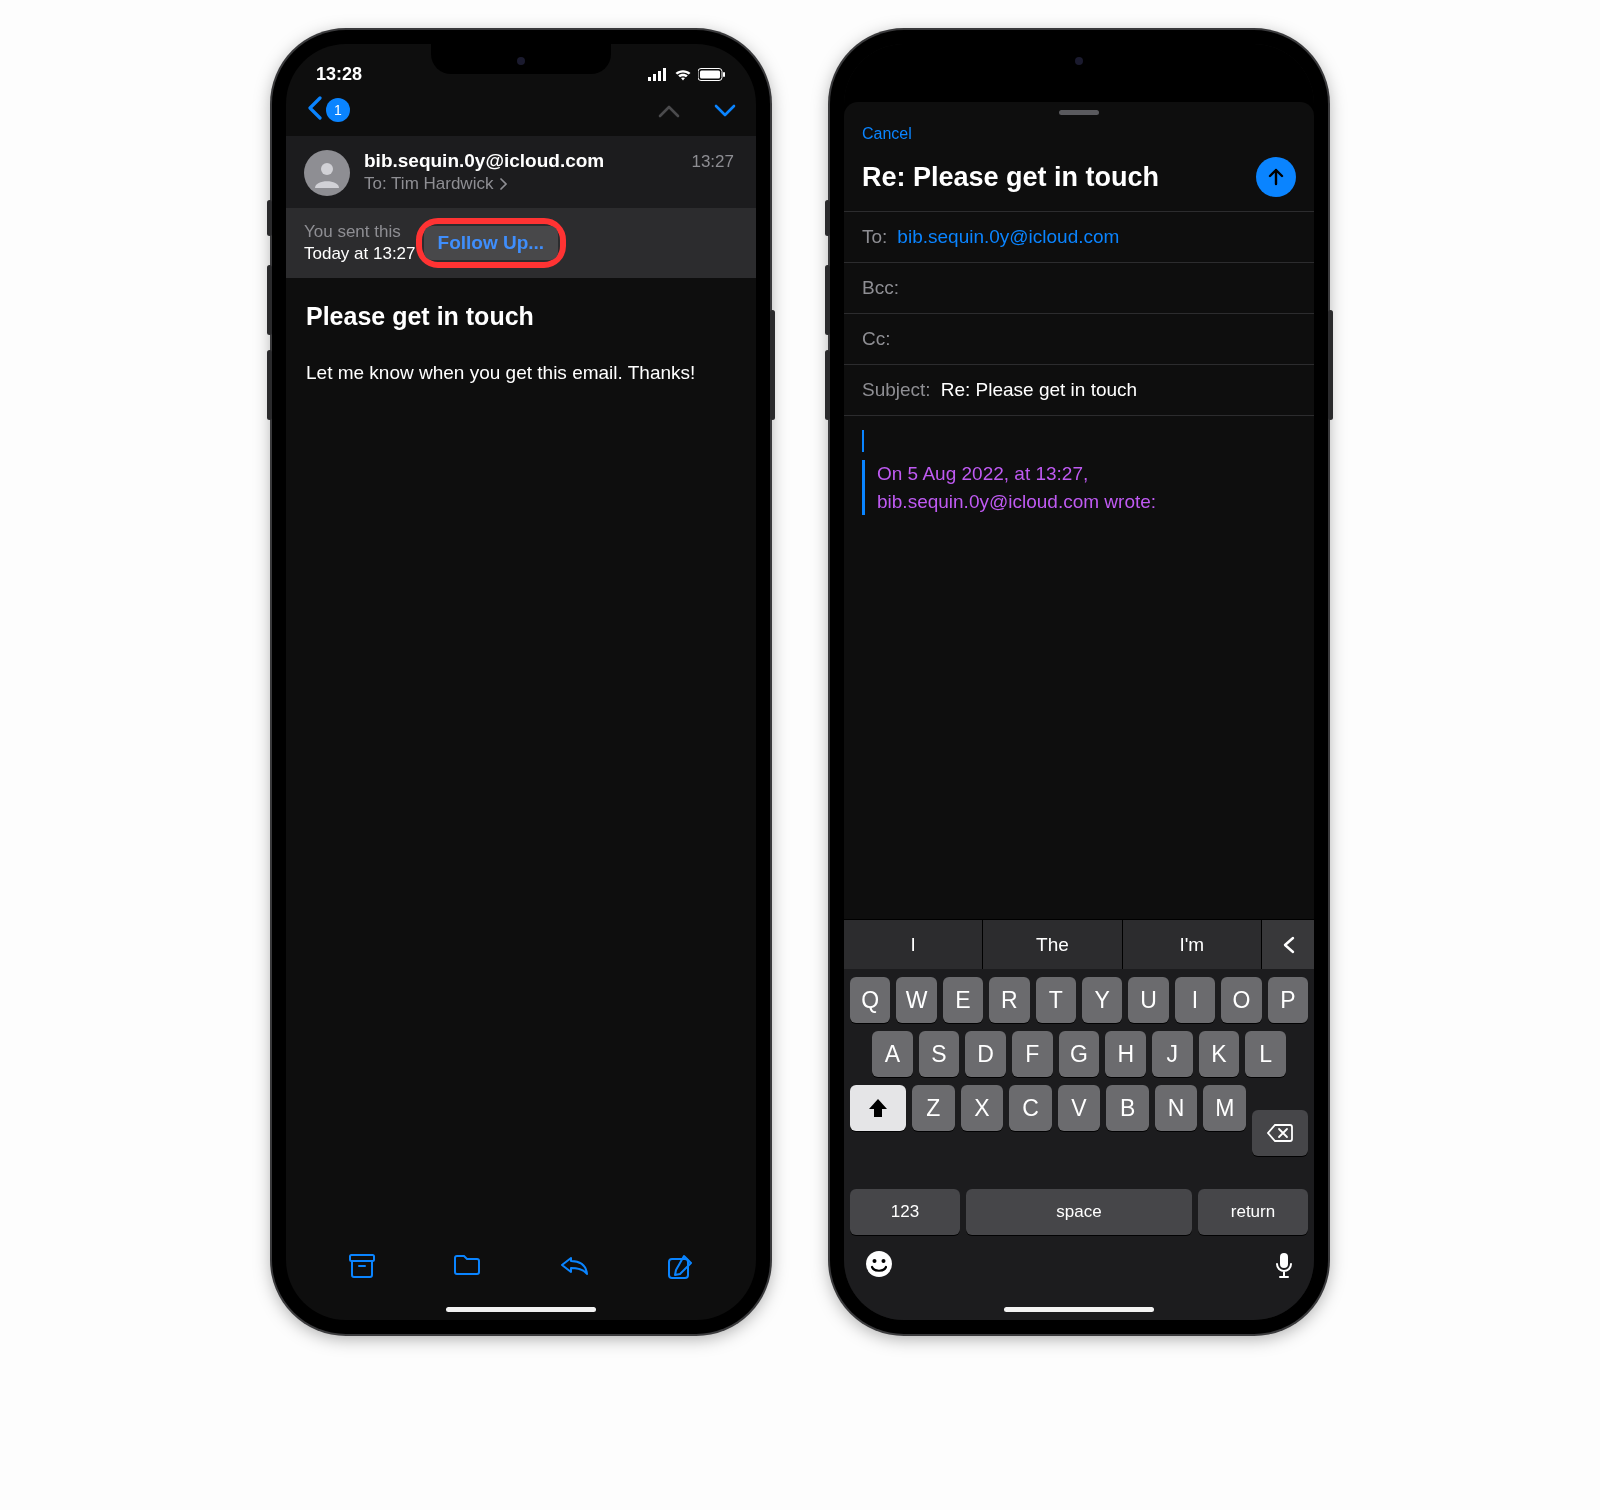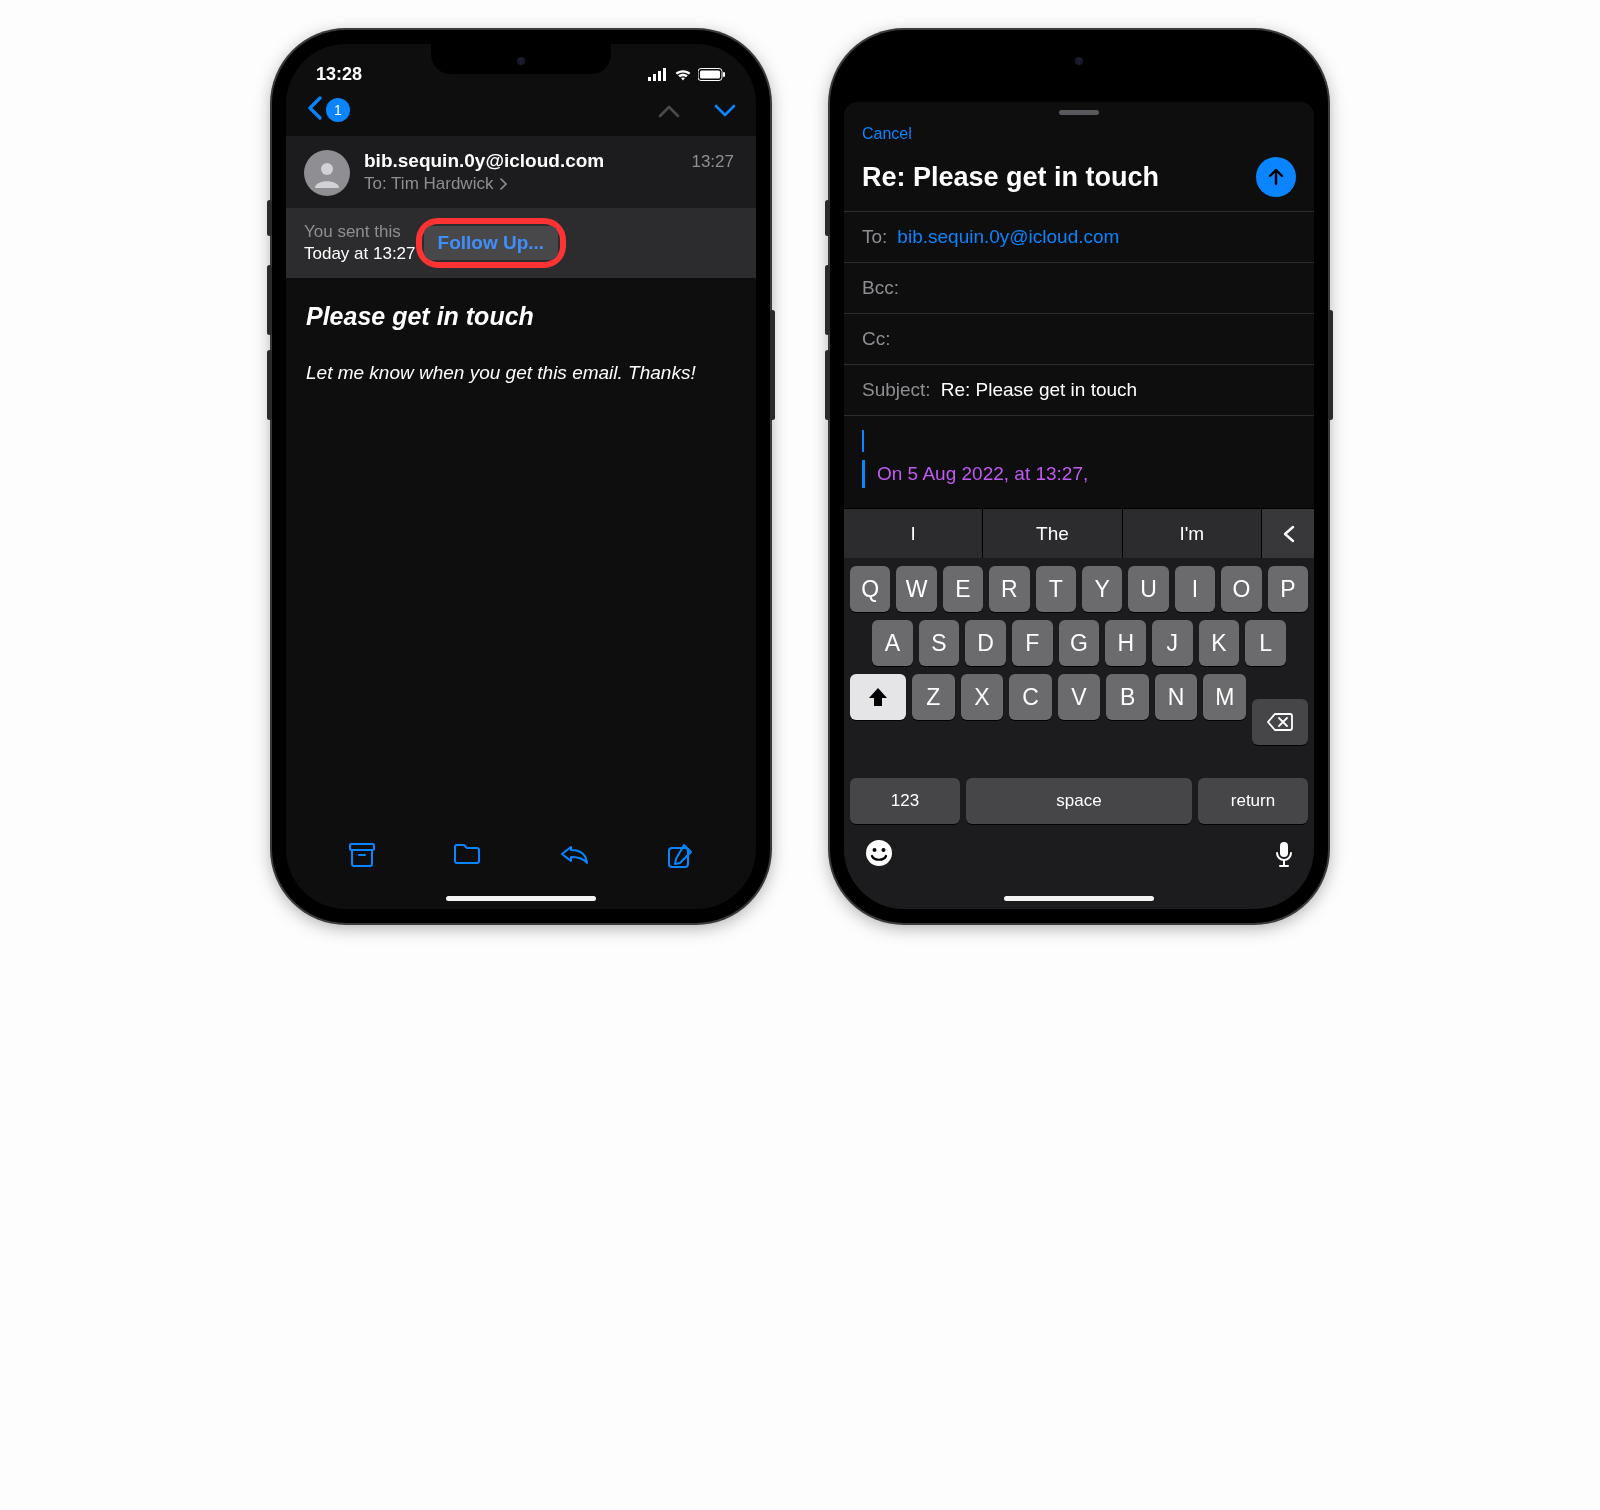--- a/index.html
+++ b/index.html
@@ -19,21 +19,21 @@
     font-family: -apple-system, "SF Pro Text", "Helvetica Neue", Arial, sans-serif;
     display: flex;
     justify-content: center;
     gap: 60px;
     padding: 30px 20px 60px;
   }
 
   
   .phone {
     width: 498px;
-    height: 893px;
+    height: 1304px;
     border-radius: 74px;
     background: #000;
     padding: 14px;
     position: relative;
     box-shadow: 0 0 0 2px #3a3a3c, 0 4px 18px rgba(0,0,0,.35);
   }
   .notch {
     position: absolute;
     top: 14px; left: 50%; transform: translateX(-50%);
     width: 180px; height: 30px;
@@ -111,21 +111,21 @@
   .fu-left .sent{ color:var(--ios-gray-text); }
   .fu-btn-wrap{
     border:6px solid var(--highlight-red); border-radius:22px;
     padding:2px; margin-right:-4px;
   }
   .fu-btn{
     background:#48484a; color:#3f8efc; font-weight:600; font-size:19px;
     border-radius:8px; padding:6px 14px; white-space:nowrap;
   }
 
-  .msg-body{ padding:24px 20px;font-style:italic; }
+  .msg-body{ padding:24px 20px; }
   .subject{ font-weight:700; font-size:25px; margin-bottom:28px;}
   .body-text{ font-size:19px; line-height:1.45;}
 
   .toolbar{
     position:absolute; bottom:26px; left:0; right:0;
     display:flex; justify-content:space-around; padding:0 24px 10px;
   }
   .tb-btn{ color:var(--ios-blue); }
 
   
@@ -375,20 +375,21 @@
       </div>
       <div class="field">
         <span class="lbl">Subject:</span>
         <span class="val">Re: Please get in touch</span>
       </div>
 
       <div class="quoted">
         <span class="cursor"></span>
         <div class="quote-bar">
           <div>On 5 Aug 2022, at 13:27,</div>
+          <div>bib.sequin.0y@icloud.com wrote:</div>
         </div>
       </div>
 
       <div class="keyboard">
         <div class="pred-row">
           <div class="pred">I</div>
           <div class="pred">The</div>
           <div class="pred">I'm</div>
           <div class="pred collapse">
             <svg width="14" height="20" viewBox="0 0 14 20">

